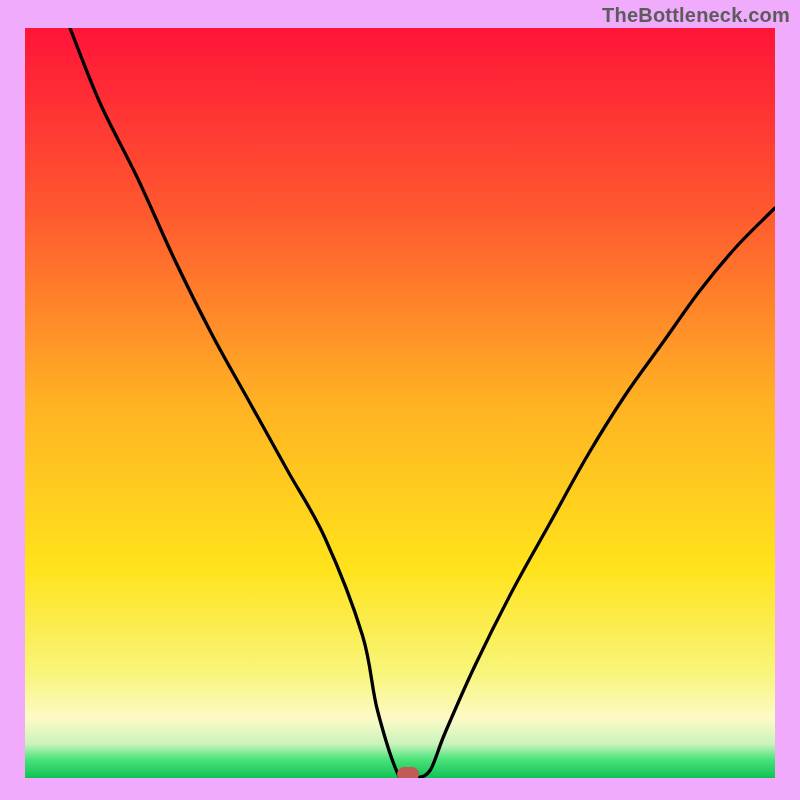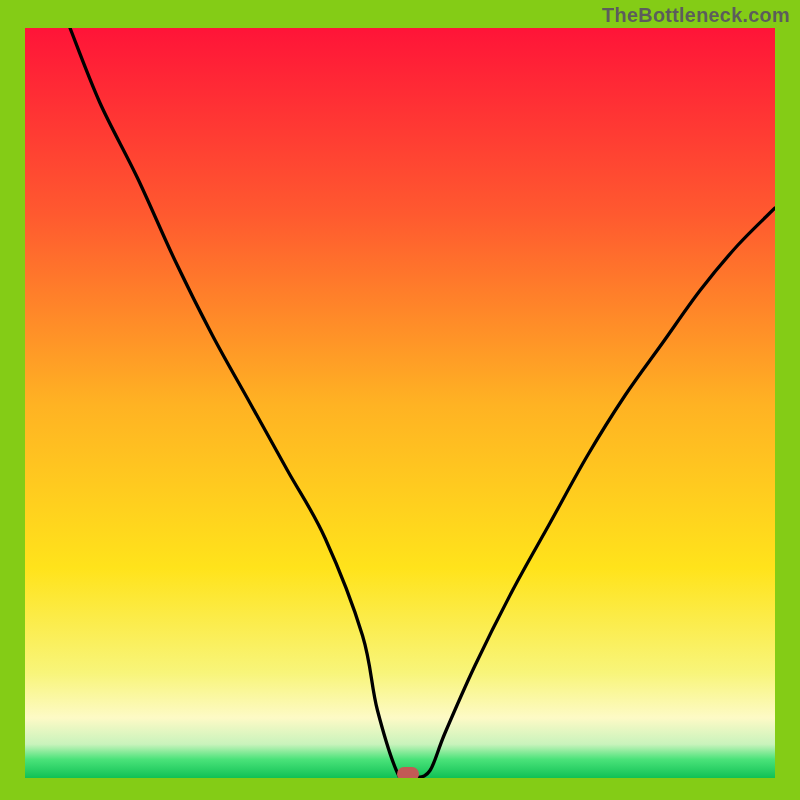--- a/index.html
+++ b/index.html
@@ -8,21 +8,21 @@
     width: 800px;
     height: 800px;
     background: #000;
     font-family: Arial, Helvetica, sans-serif;
     overflow: hidden;
   }
   .stage {
     position: relative;
     width: 800px;
     height: 800px;
-    background: #84cc16;
+    background: #f0abfc;
   }
   .watermark {
     position: absolute;
     top: 4px;
     right: 10px;
     color: #5c5c5c;
     font-size: 20px;
     font-weight: 600;
     letter-spacing: 0.2px;
     z-index: 10;

